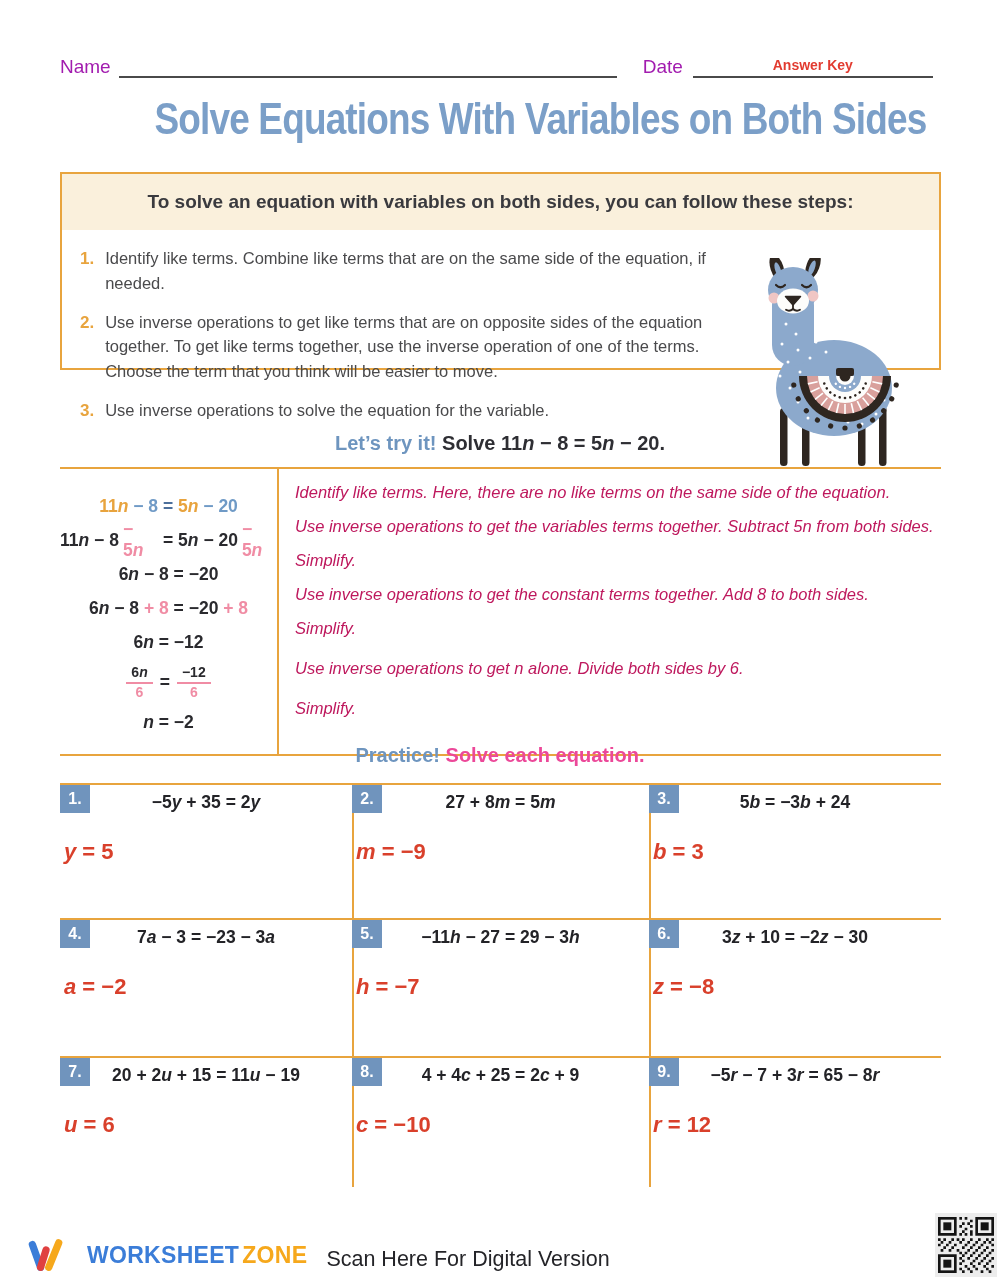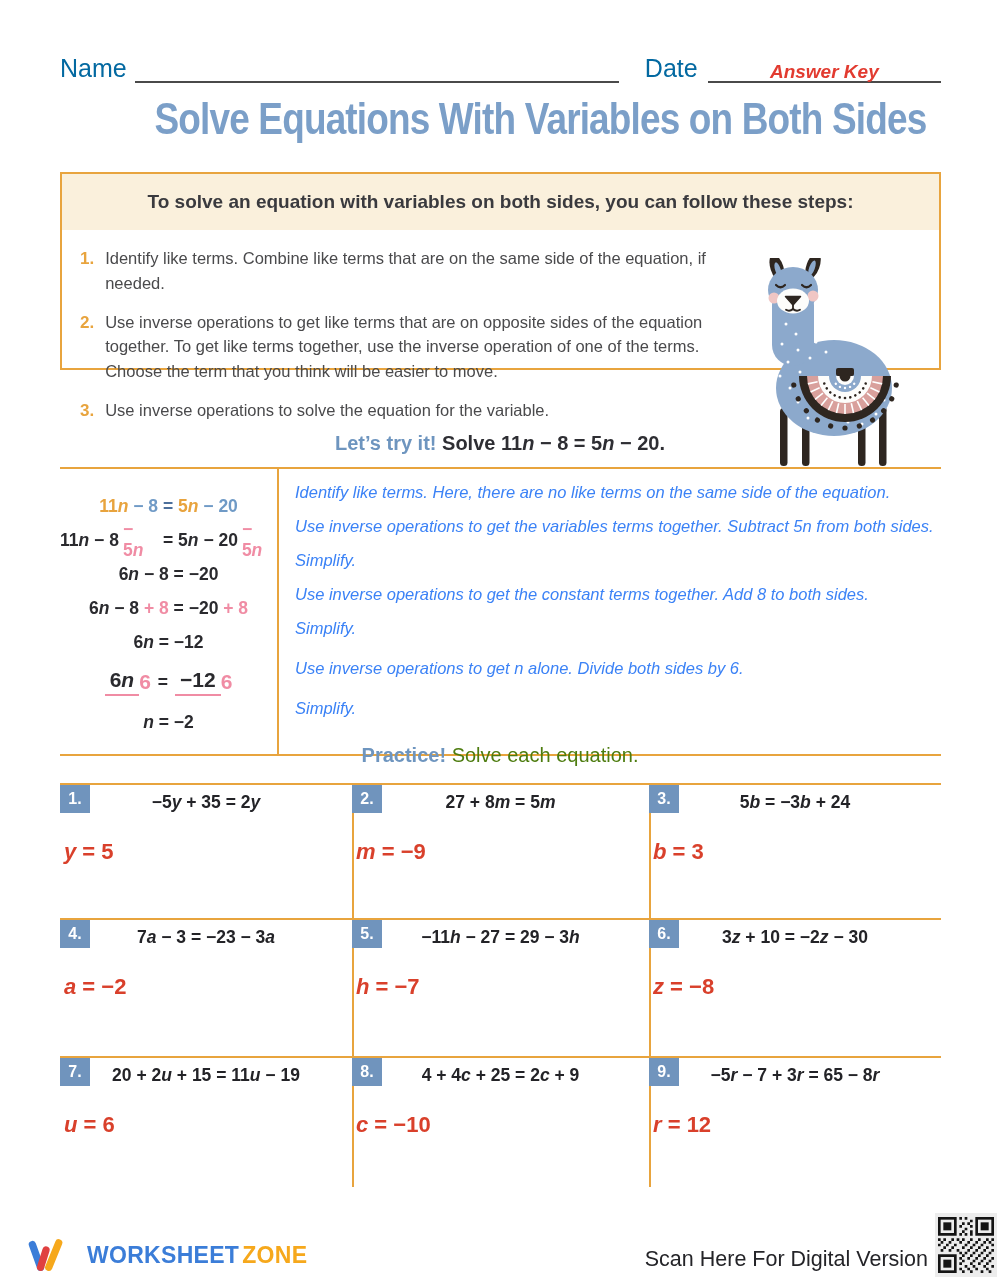--- a/index.html
+++ b/index.html
@@ -7,26 +7,26 @@
     --answer-red:#D9402B; --pink:#F08CA4; --eq-blue:#6F9AC6; --eq-blue-dark:#4C6F9B;
     --eq-orange:#E8A33D; --dark:#2A2A2E; --text:#4A4A4C; --cream:#FAF0DC;
     --logo-blue:#3B7DD8; --logo-red:#E04040; --logo-yellow:#F6A81C;
   }
   *{margin:0;padding:0;box-sizing:border-box;}
   html,body{background:#fff;}
   .page{position:relative;width:1000px;height:1279px;background:#ffffff;overflow:hidden;
         font-family:"Liberation Sans", sans-serif;color:var(--text);}
   
   .hdr{position:absolute;left:60px;top:54px;width:881px;display:flex;align-items:flex-end;}
-  .lbl{font-size:25px;color:#0369a1;}
+  .lbl{font-size:19px;color:#a21caf;}
   .blank{border-bottom:2px solid #4A4A4A;height:24px;position:relative;}
   .name-blank{width:498px;margin-left:8px;}
   .date-lbl{margin-left:26px;}
   .date-blank{width:240px;margin-left:10px;text-align:center;}
-  .answer-key{color:#E23B30;font-weight:bold;font-size:19px;position:relative;top:2px;font-style:italic;}
+  .answer-key{color:#E23B30;font-weight:bold;font-size:14px;position:relative;top:2px;}
   
   .title{position:absolute;top:94px;left:0;width:100%;text-align:right;}
   .title-inner{display:inline-block;font-size:44px;font-weight:bold;color:var(--title-blue);
                letter-spacing:-1px;transform:scaleX(0.84);transform-origin:center;white-space:nowrap;}
   
   .instr-box{position:absolute;left:60px;top:172px;width:881px;height:198px;border:2px solid var(--accent-orange);background:#fff;}
   .instr-head{background:var(--cream);text-align:center;padding:17px 10px;font-weight:bold;font-size:19px;color:#3A3A3E;}
   .instr-body{padding:16px 0 0 18px;}
   .step{display:flex;gap:11px;margin-bottom:14px;max-width:672px;}
   .step-num{color:var(--accent-orange);font-weight:bold;font-size:17px;line-height:1.5;}
@@ -39,42 +39,42 @@
   .lets-try-prompt{color:#2E2E33;font-weight:600;}
   
   .hline{position:absolute;left:60px;width:881px;height:2px;background:var(--accent-orange);}
   .vline{position:absolute;width:2px;background:var(--accent-orange);}
   
   .work-left{position:absolute;left:60px;top:469px;width:217px;padding-top:20px;}
   .work-right{position:absolute;left:295px;top:469px;width:646px;padding-top:6px;}
   .wrow{height:34px;display:flex;align-items:center;justify-content:center;
         font-weight:bold;font-size:17.5px;color:var(--dark);white-space:pre-wrap;}
   .wrow.tall,.nrow.tall{height:46px;}
-  .nrow{height:34px;display:flex;align-items:center;font-style:italic;font-size:16.5px;color:#3b82f6;}
+  .nrow{height:34px;display:flex;align-items:center;font-style:italic;font-size:16.5px;color:#be185d;}
   .seg-orange{color:var(--eq-orange);} .seg-blue{color:var(--eq-blue);}
   .seg-bluedark{color:var(--eq-blue-dark);} .seg-pink{color:var(--pink);} .seg-dark{color:var(--dark);}
-  .frac{display:inline-flex;flex-direction:row;align-items:center;line-height:1.15;font-size:21px;justify-content:center;}
+  .frac{display:inline-flex;flex-direction:column;align-items:center;line-height:1.15;font-size:14px;justify-content:center;}
   .fnum{color:var(--dark);border-bottom:2.5px solid var(--pink);padding:0 5px 1px;}
   .fden{color:var(--pink);}
   .feq{margin:0 7px;color:var(--dark);}
   
   .practice-head{position:absolute;top:744px;left:0;width:100%;text-align:center;font-size:20px;}
   .practice-label{color:#6E95BF;font-weight:bold;}
-  .practice-prompt{color:#4d7c0f;font-weight:400;}
+  .practice-prompt{color:#ec4899;font-weight:700;}
   .cell{position:absolute;}
   .badge{position:absolute;left:0;top:2px;width:30px;height:28px;background:var(--badge-blue);
          color:#fff;font-weight:bold;font-size:16px;display:flex;align-items:center;justify-content:center;}
   .p-eq{position:absolute;left:0;right:0;top:9px;text-align:center;font-weight:bold;font-size:17.5px;color:#232327;}
   .p-ans{position:absolute;left:4px;right:0;top:56px;font-weight:bold;font-size:22px;color:var(--answer-red);}
   
   .brand{position:absolute;left:26px;top:1237px;display:flex;align-items:center;gap:21px;}
   .w-mark{width:40px;height:37px;}
   .brand-text{font-size:23px;font-weight:bold;letter-spacing:0.3px;white-space:nowrap;}
   .brand-w1{color:var(--logo-blue);} .brand-w2{color:var(--logo-yellow);margin-left:3px;}
-  .scan-text{position:absolute;left:8px;right:72px;top:1247px;text-align:right;font-size:21.5px;color:#242428;}
+  .scan-text{position:absolute;left:8px;right:72px;top:1247px;text-align:center;font-size:21.5px;color:#242428;}
   .qr{position:absolute;left:935px;top:1213px;width:62px;height:64px;background:#ECECEC;padding:4px 3px;}
   .qr svg{width:100%;height:100%;display:block;}
   i{font-style:italic;}
 </style>
 </head>
 <body>
 
 <div class="page">
 
   <div class="hdr">

